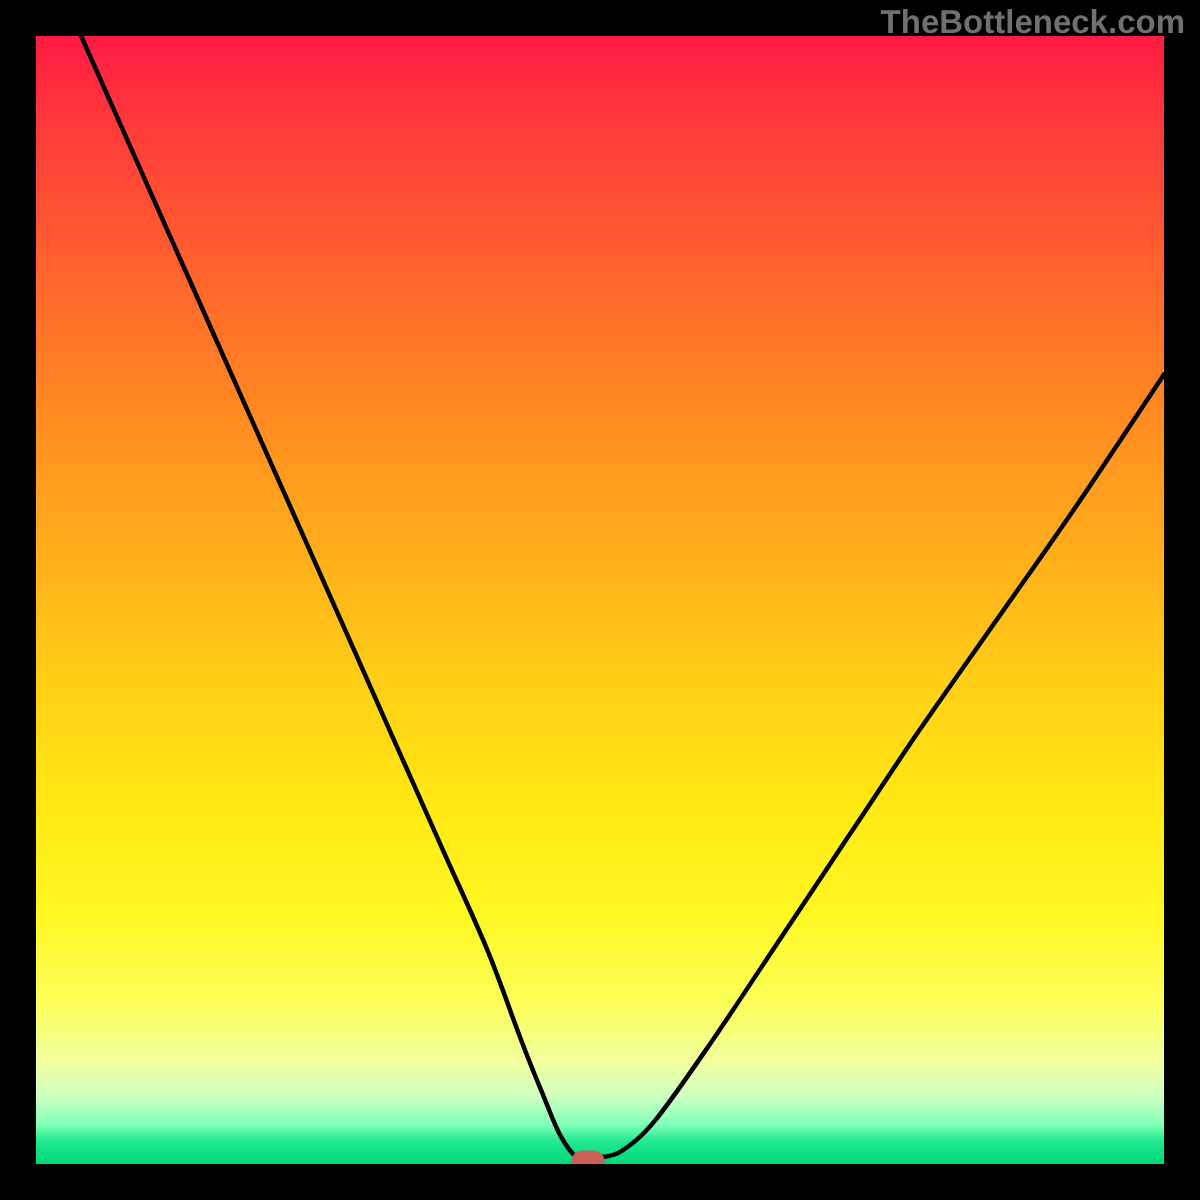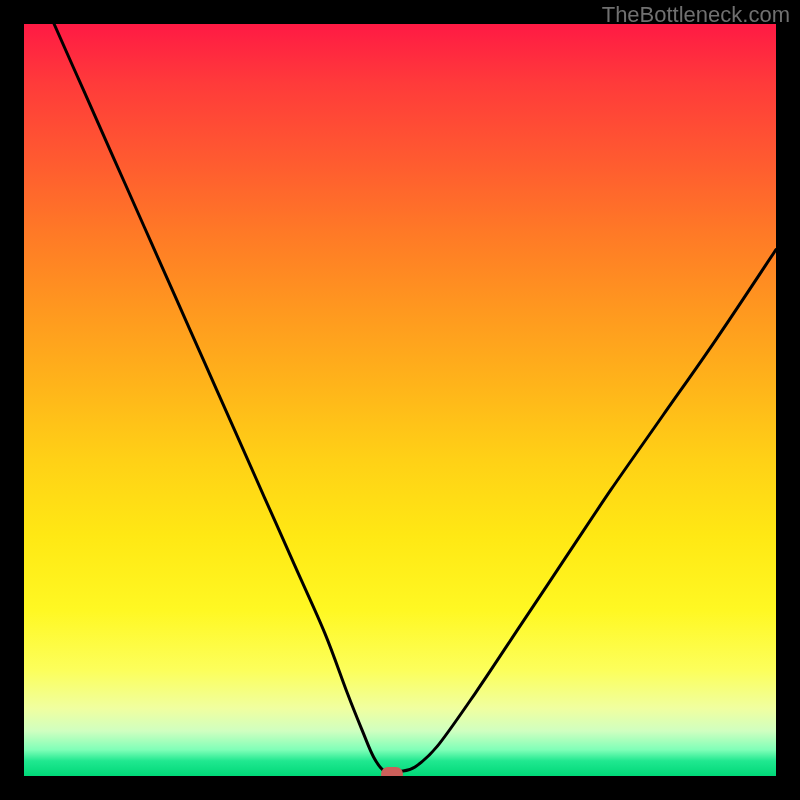--- a/index.html
+++ b/index.html
@@ -11,21 +11,21 @@
     position: relative;
     overflow: hidden;
     font-family: Arial, sans-serif;
   }
   .watermark {
     position: absolute;
     top: 2px;
     right: 10px;
     color: #707070;
     font-size: 22px;
-    font-weight: normal;
+    font-weight: bold;
     z-index: 10;
   }
   .plot-area {
     position: absolute;
     left: 24px;
     top: 24px;
     width: 752px;
     height: 752px;
     overflow: hidden;
   }

